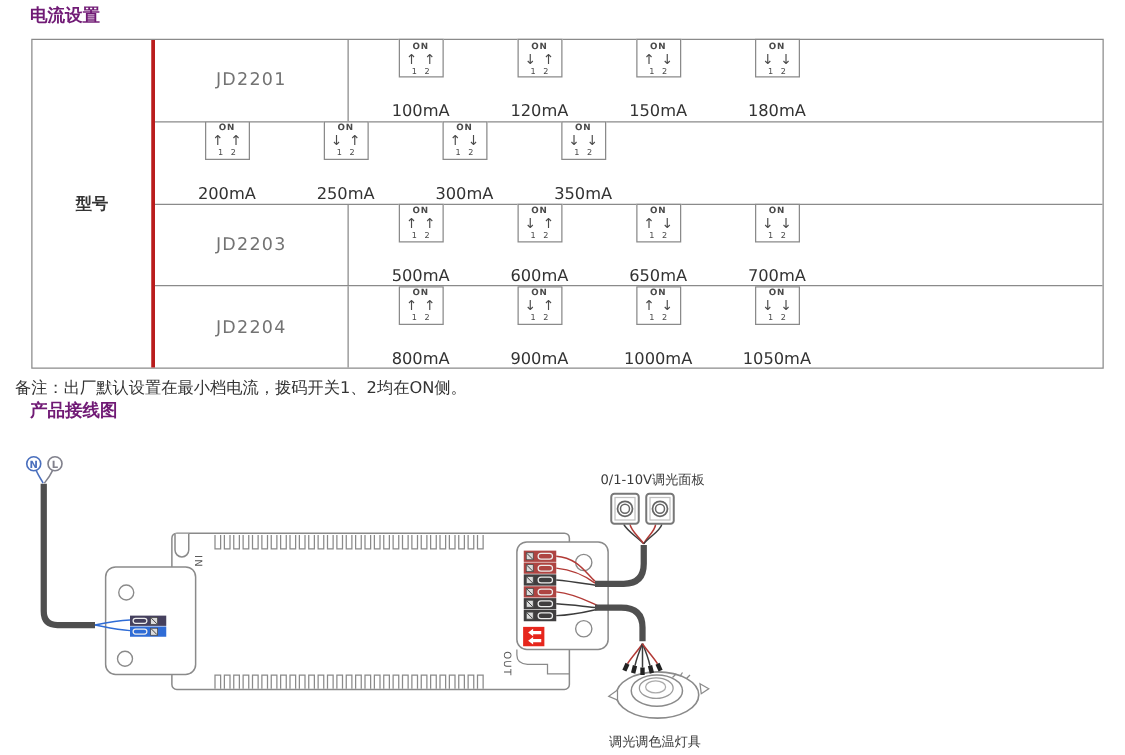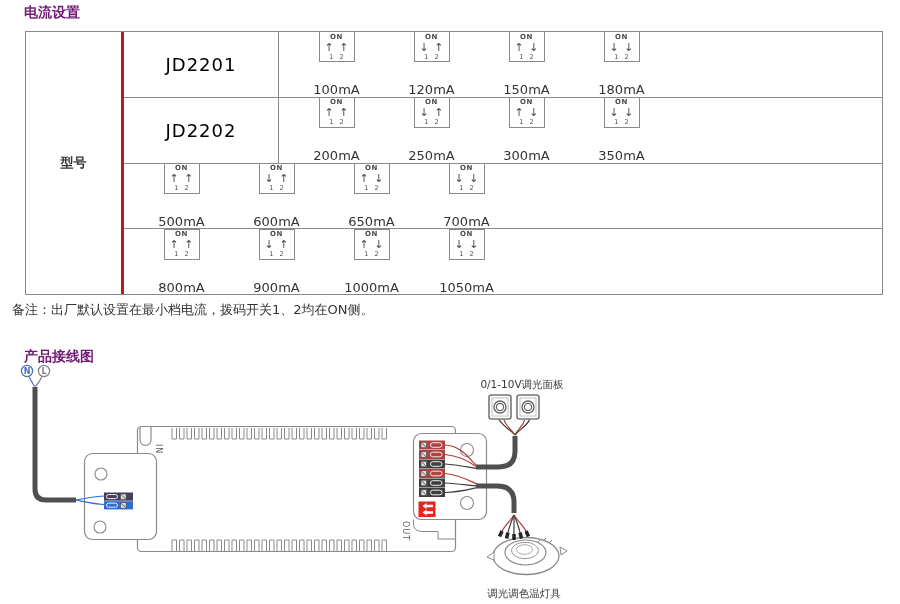--- a/index.html
+++ b/index.html
@@ -2,33 +2,33 @@
 <html style="--cable: #4f4f4f; --wire_red: #b23a36; --wire_black: #3c3c3c; --wire_blue: #2f6cd6; --block_navy: #45405e; --block_blue: #2f6cd6; --terminal_red: #ae4442; --terminal_dark: #403e3f; --dip_red: #e6261c; --n_blue: #4a6fbd; --l_gray: #81818c;"><head>
 <meta charset="utf-8">
 <style>
   html,body{margin:0;padding:0;}
   body{
     width:900px;height:604px;background:#ffffff;position:relative;overflow:hidden;
     font-family:"DejaVu Sans","Liberation Sans",sans-serif;color:#333;
   }
   .sec-title{position:absolute;left:24px;font-size:14px;font-weight:bold;color:#701a75;}
   #title1{top:4px;}
-  #title2{top:348px;}
+  #title2{top:320px;}
   .note{position:absolute;left:12px;top:301px;font-size:13px;color:#333;}
 
   
   .ctable{position:absolute;left:25px;top:31px;width:856px;height:262px;
           border:1px solid #8a8a8a;display:flex;background:#fff;}
   .col-model-label{width:95px;border-right:3px solid #b91c1c;display:flex;
           align-items:center;justify-content:center;font-size:13px;font-weight:bold;color:#333;}
   .rows{flex:1;display:flex;flex-direction:column;}
   .trow{flex:1;display:flex;border-bottom:1px solid #8a8a8a;min-height:0;}
   .trow:last-child{border-bottom:none;}
   .model-cell{width:154px;border-right:1px solid #8a8a8a;display:flex;
-          align-items:center;justify-content:center;font-size:18px;color:#000000;letter-spacing:1px;}
+          align-items:center;justify-content:center;font-size:14px;color:#737373;letter-spacing:1px;}
   .sw-area{flex:1;display:flex;align-items:center;padding-left:10px;}
   .sw-cell{width:95px;display:flex;flex-direction:column;align-items:center;}
   .sw-box{width:34px;height:29px;border:1px solid #8a8a8a;display:flex;flex-direction:column;
           align-items:center;justify-content:center;line-height:1;background:#fff;}
   .sw-on{font-size:7px;font-weight:bold;color:#4a4a4a;letter-spacing:.5px;}
   .sw-arrows{font-size:11px;color:#4a4a4a;word-spacing:2px;margin-top:1px;}
   .sw-pins{font-size:6.5px;color:#4a4a4a;word-spacing:4px;margin-top:1px;text-align:center;}
   .sw-current{font-size:13px;color:#333;margin-top:20px;}
 
   
@@ -96,21 +96,20 @@
             <div class="sw-on">ON</div>
             <div class="sw-arrows">↓ ↓</div>
             <div class="sw-pins">1 2</div>
           </div>
           <div class="sw-current">180mA</div>
         </div>
       </div>
     </div>
 
     <div class="trow">
-      <div class="model-cell">JD2202</div>
       <div class="sw-area">
         <div class="sw-cell">
           <div class="sw-box">
             <div class="sw-on">ON</div>
             <div class="sw-arrows">↑ ↑</div>
             <div class="sw-pins">1 2</div>
           </div>
           <div class="sw-current">200mA</div>
         </div>
         <div class="sw-cell">
@@ -134,20 +133,21 @@
             <div class="sw-on">ON</div>
             <div class="sw-arrows">↓ ↓</div>
             <div class="sw-pins">1 2</div>
           </div>
           <div class="sw-current">350mA</div>
         </div>
       </div>
     </div>
 
     <div class="trow">
+      <div class="model-cell">JD2203</div>
       <div class="sw-area">
         <div class="sw-cell">
           <div class="sw-box">
             <div class="sw-on">ON</div>
             <div class="sw-arrows">↑ ↑</div>
             <div class="sw-pins">1 2</div>
           </div>
           <div class="sw-current">500mA</div>
         </div>
         <div class="sw-cell">
@@ -171,20 +171,21 @@
             <div class="sw-on">ON</div>
             <div class="sw-arrows">↓ ↓</div>
             <div class="sw-pins">1 2</div>
           </div>
           <div class="sw-current">700mA</div>
         </div>
       </div>
     </div>
 
     <div class="trow">
+      <div class="model-cell">JD2204</div>
       <div class="sw-area">
         <div class="sw-cell">
           <div class="sw-box">
             <div class="sw-on">ON</div>
             <div class="sw-arrows">↑ ↑</div>
             <div class="sw-pins">1 2</div>
           </div>
           <div class="sw-current">800mA</div>
         </div>
         <div class="sw-cell">

